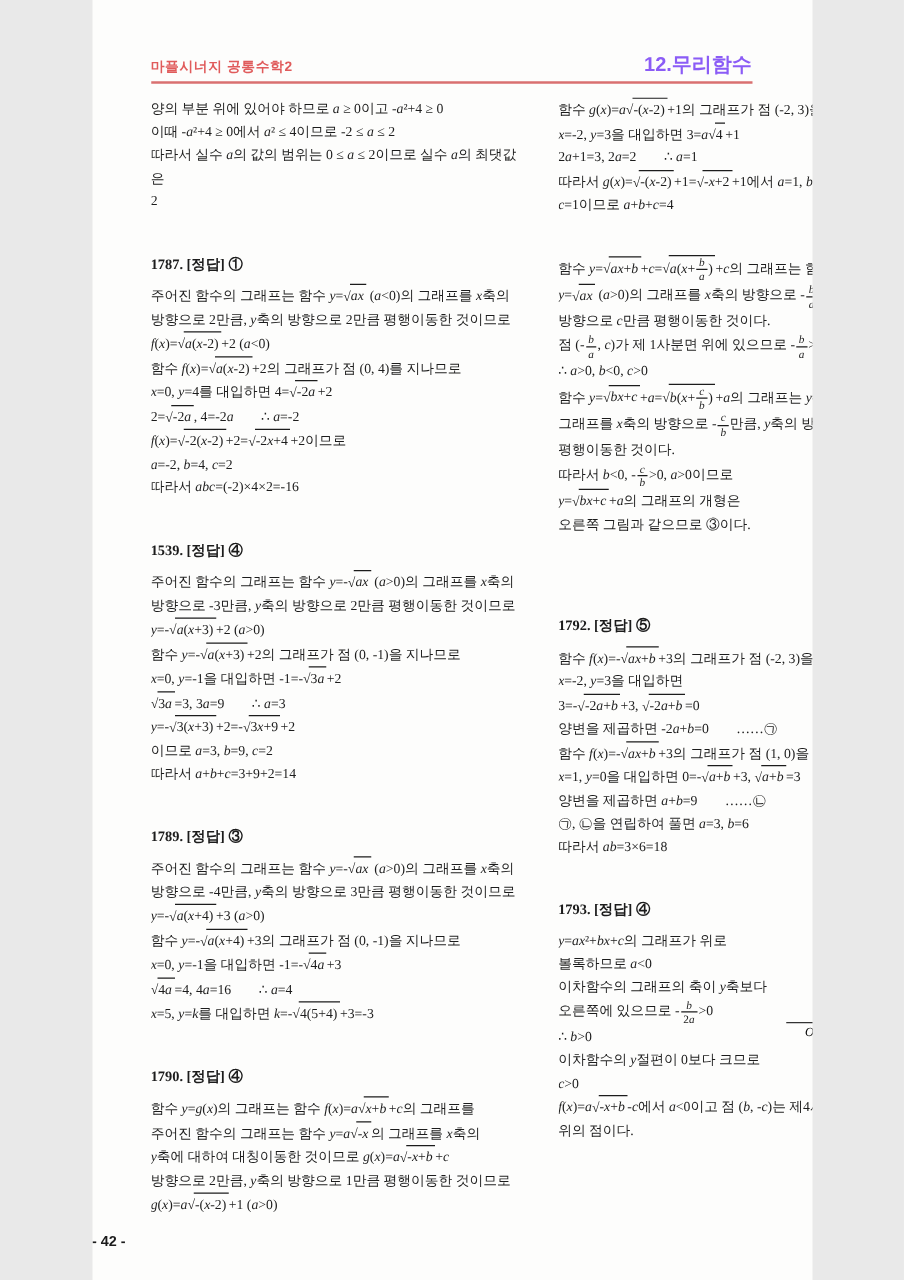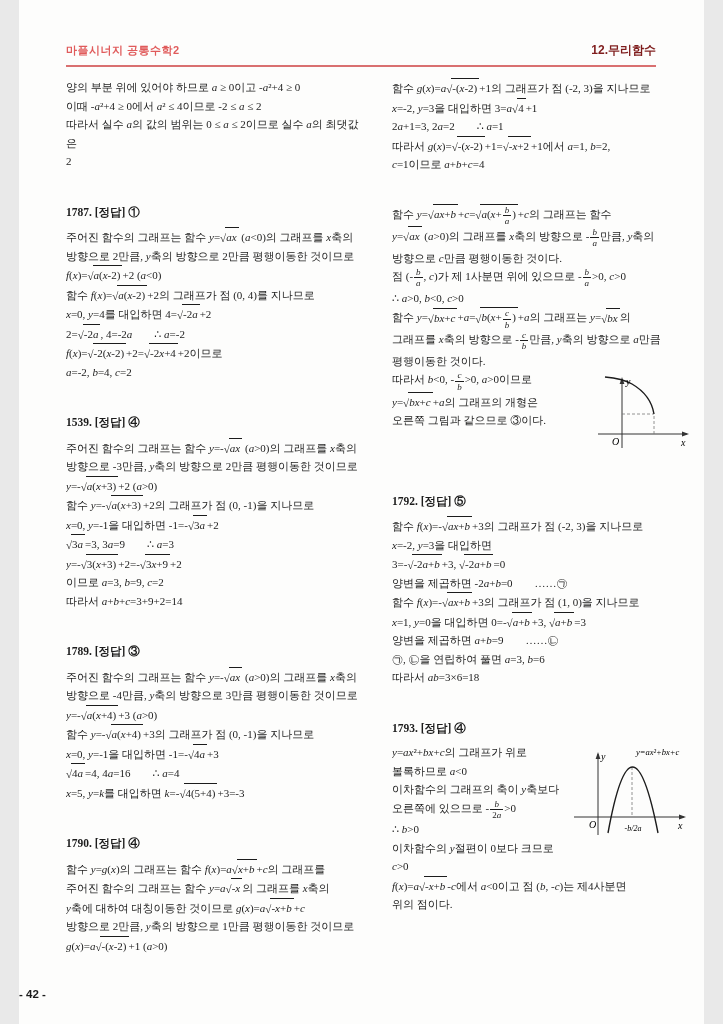--- a/index.html
+++ b/index.html
@@ -1,31 +1,31 @@
 <!DOCTYPE html>
 <html><head>
 <meta charset="utf-8">
 <style>
   html,body{margin:0;padding:0;background:#e9e9e9;}
   .page{
     position:relative;
-    width:685px;height:1024px;
+    width:576px;height:1024px;
     margin:0 auto;
     background:#fdfdfc;
     font-family:"Liberation Serif","DejaVu Serif",serif;
     color:#1c1c1c;
     overflow:hidden;
   }
   .header{
     position:absolute;top:42px;left:47px;right:48px;
     display:flex;justify-content:space-between;align-items:baseline;
   }
   .header-book{color:#e05b5b;font-weight:bold;font-size:11px;letter-spacing:0.5px;
     font-family:"Liberation Sans","DejaVu Sans",sans-serif;}
-  .header-chapter{color:#7f1d1d;font-weight:bold;font-size:12px;
+  .header-chapter{color:#8b5cf6;font-weight:bold;font-size:16px;
     font-family:"Liberation Sans","DejaVu Sans",sans-serif;}
   .redline{position:absolute;top:65px;left:47px;right:48px;height:2px;background:#d97070;}
   .columns{
     position:absolute;top:78px;left:47px;right:48px;bottom:58px;
     display:flex;
   }
   .col{flex:0 0 300px;font-size:11px;line-height:18.5px;}
   .divider{width:1px;background:#b0b0b0;margin:0 13px;}
   .block{margin-bottom:30px;overflow:hidden;}
   .block:last-child{margin-bottom:0;}
@@ -71,20 +71,21 @@
         <div class="block">
           <div class="title"><span class="pnum">1787.</span> <span class="pans">[정답] ①</span></div>
           <div class="line">주어진 함수의 그래프는 함수 <i>y</i>=<span class="sq"><span class="sqs">√</span><span class="rad"><i>ax</i></span></span> (<i>a</i>&lt;0)의 그래프를 <i>x</i>축의</div>
           <div class="line">방향으로 2만큼, <i>y</i>축의 방향으로 2만큼 평행이동한 것이므로</div>
           <div class="line"><i>f</i>(<i>x</i>)=<span class="sq"><span class="sqs">√</span><span class="rad"><i>a</i>(<i>x</i>-2)</span></span>+2 (<i>a</i>&lt;0)</div>
           <div class="line">함수 <i>f</i>(<i>x</i>)=<span class="sq"><span class="sqs">√</span><span class="rad"><i>a</i>(<i>x</i>-2)</span></span>+2의 그래프가 점 (0, 4)를 지나므로</div>
           <div class="line"><i>x</i>=0, <i>y</i>=4를 대입하면 4=<span class="sq"><span class="sqs">√</span><span class="rad">-2<i>a</i></span></span>+2</div>
           <div class="line">2=<span class="sq"><span class="sqs">√</span><span class="rad">-2<i>a</i></span></span>, 4=-2<i>a</i>  ∴ <i>a</i>=-2</div>
           <div class="line"><i>f</i>(<i>x</i>)=<span class="sq"><span class="sqs">√</span><span class="rad">-2(<i>x</i>-2)</span></span>+2=<span class="sq"><span class="sqs">√</span><span class="rad">-2<i>x</i>+4</span></span>+2이므로</div>
           <div class="line"><i>a</i>=-2, <i>b</i>=4, <i>c</i>=2</div>
+          <div class="line">따라서 <i>abc</i>=(-2)×4×2=-16</div>
         </div>
         <div class="block">
           <div class="title"><span class="pnum">1539.</span> <span class="pans">[정답] ④</span></div>
           <div class="line">주어진 함수의 그래프는 함수 <i>y</i>=-<span class="sq"><span class="sqs">√</span><span class="rad"><i>ax</i></span></span> (<i>a</i>&gt;0)의 그래프를 <i>x</i>축의</div>
           <div class="line">방향으로 -3만큼, <i>y</i>축의 방향으로 2만큼 평행이동한 것이므로</div>
           <div class="line"><i>y</i>=-<span class="sq"><span class="sqs">√</span><span class="rad"><i>a</i>(<i>x</i>+3)</span></span>+2 (<i>a</i>&gt;0)</div>
           <div class="line">함수 <i>y</i>=-<span class="sq"><span class="sqs">√</span><span class="rad"><i>a</i>(<i>x</i>+3)</span></span>+2의 그래프가 점 (0, -1)을 지나므로</div>
           <div class="line"><i>x</i>=0, <i>y</i>=-1을 대입하면 -1=-<span class="sq"><span class="sqs">√</span><span class="rad">3<i>a</i></span></span>+2</div>
           <div class="line"><span class="sq"><span class="sqs">√</span><span class="rad">3<i>a</i></span></span>=3, 3<i>a</i>=9  ∴ <i>a</i>=3</div>
           <div class="line"><i>y</i>=-<span class="sq"><span class="sqs">√</span><span class="rad">3(<i>x</i>+3)</span></span>+2=-<span class="sq"><span class="sqs">√</span><span class="rad">3<i>x</i>+9</span></span>+2</div>

